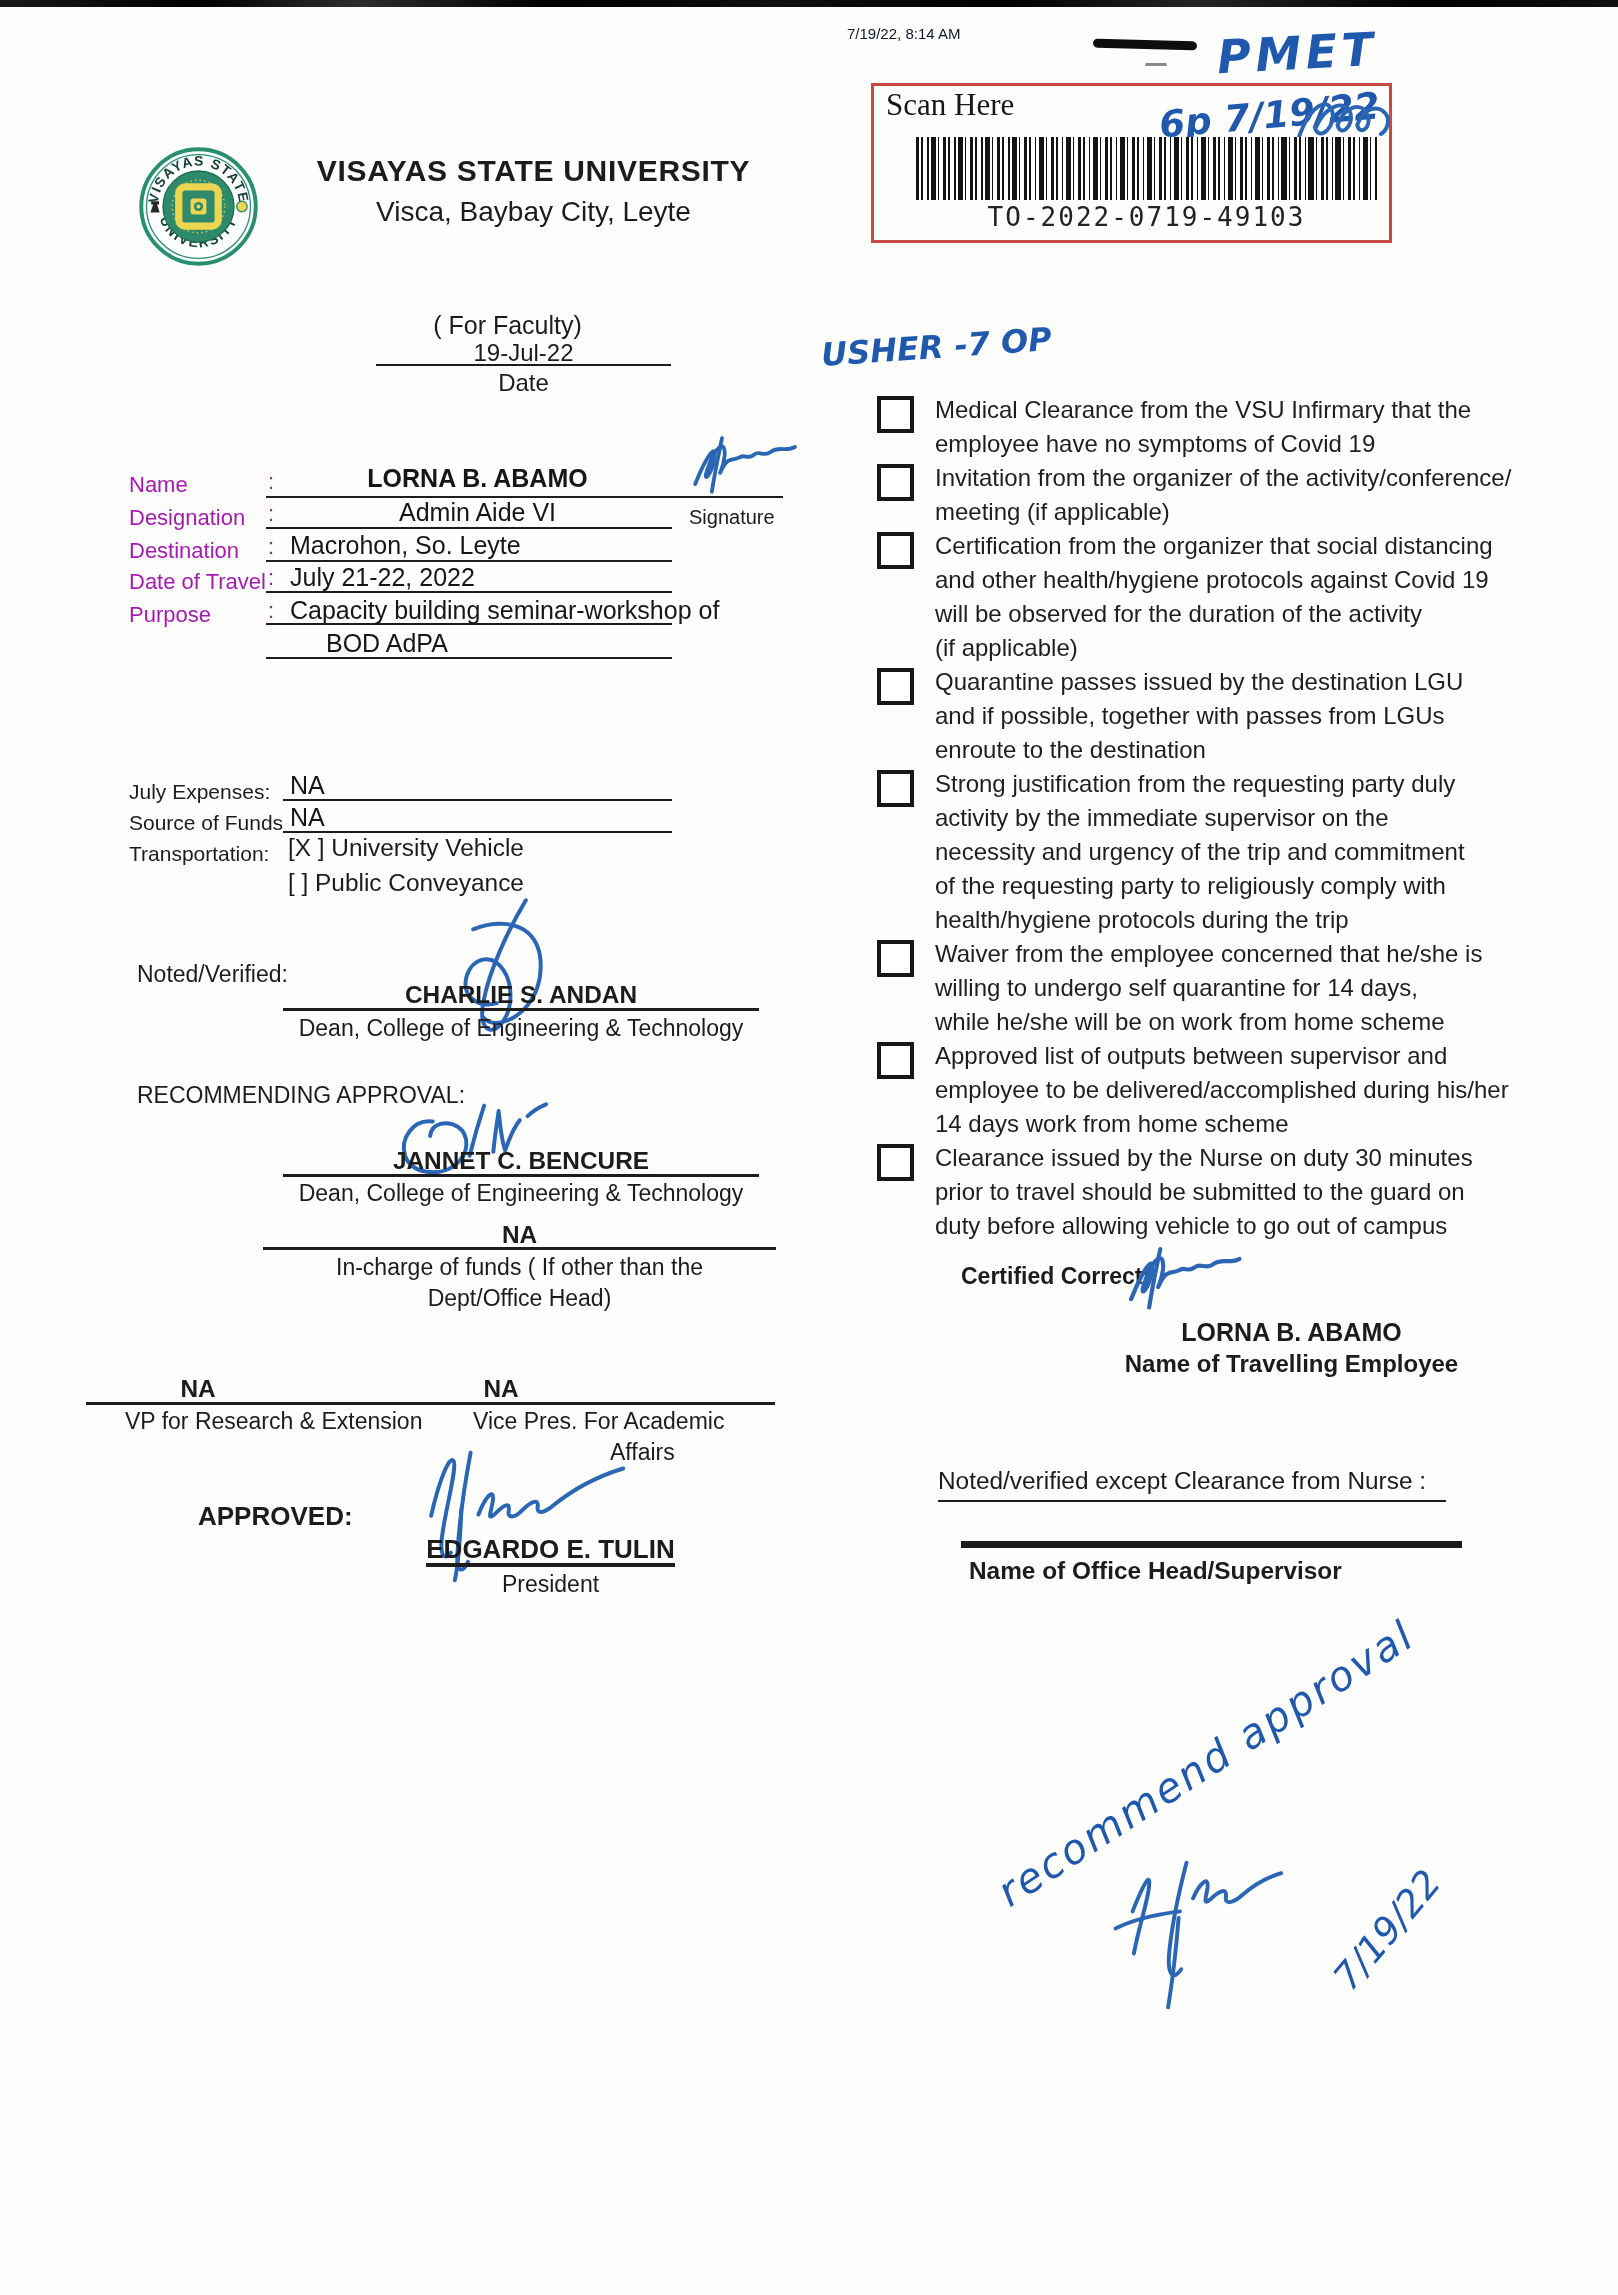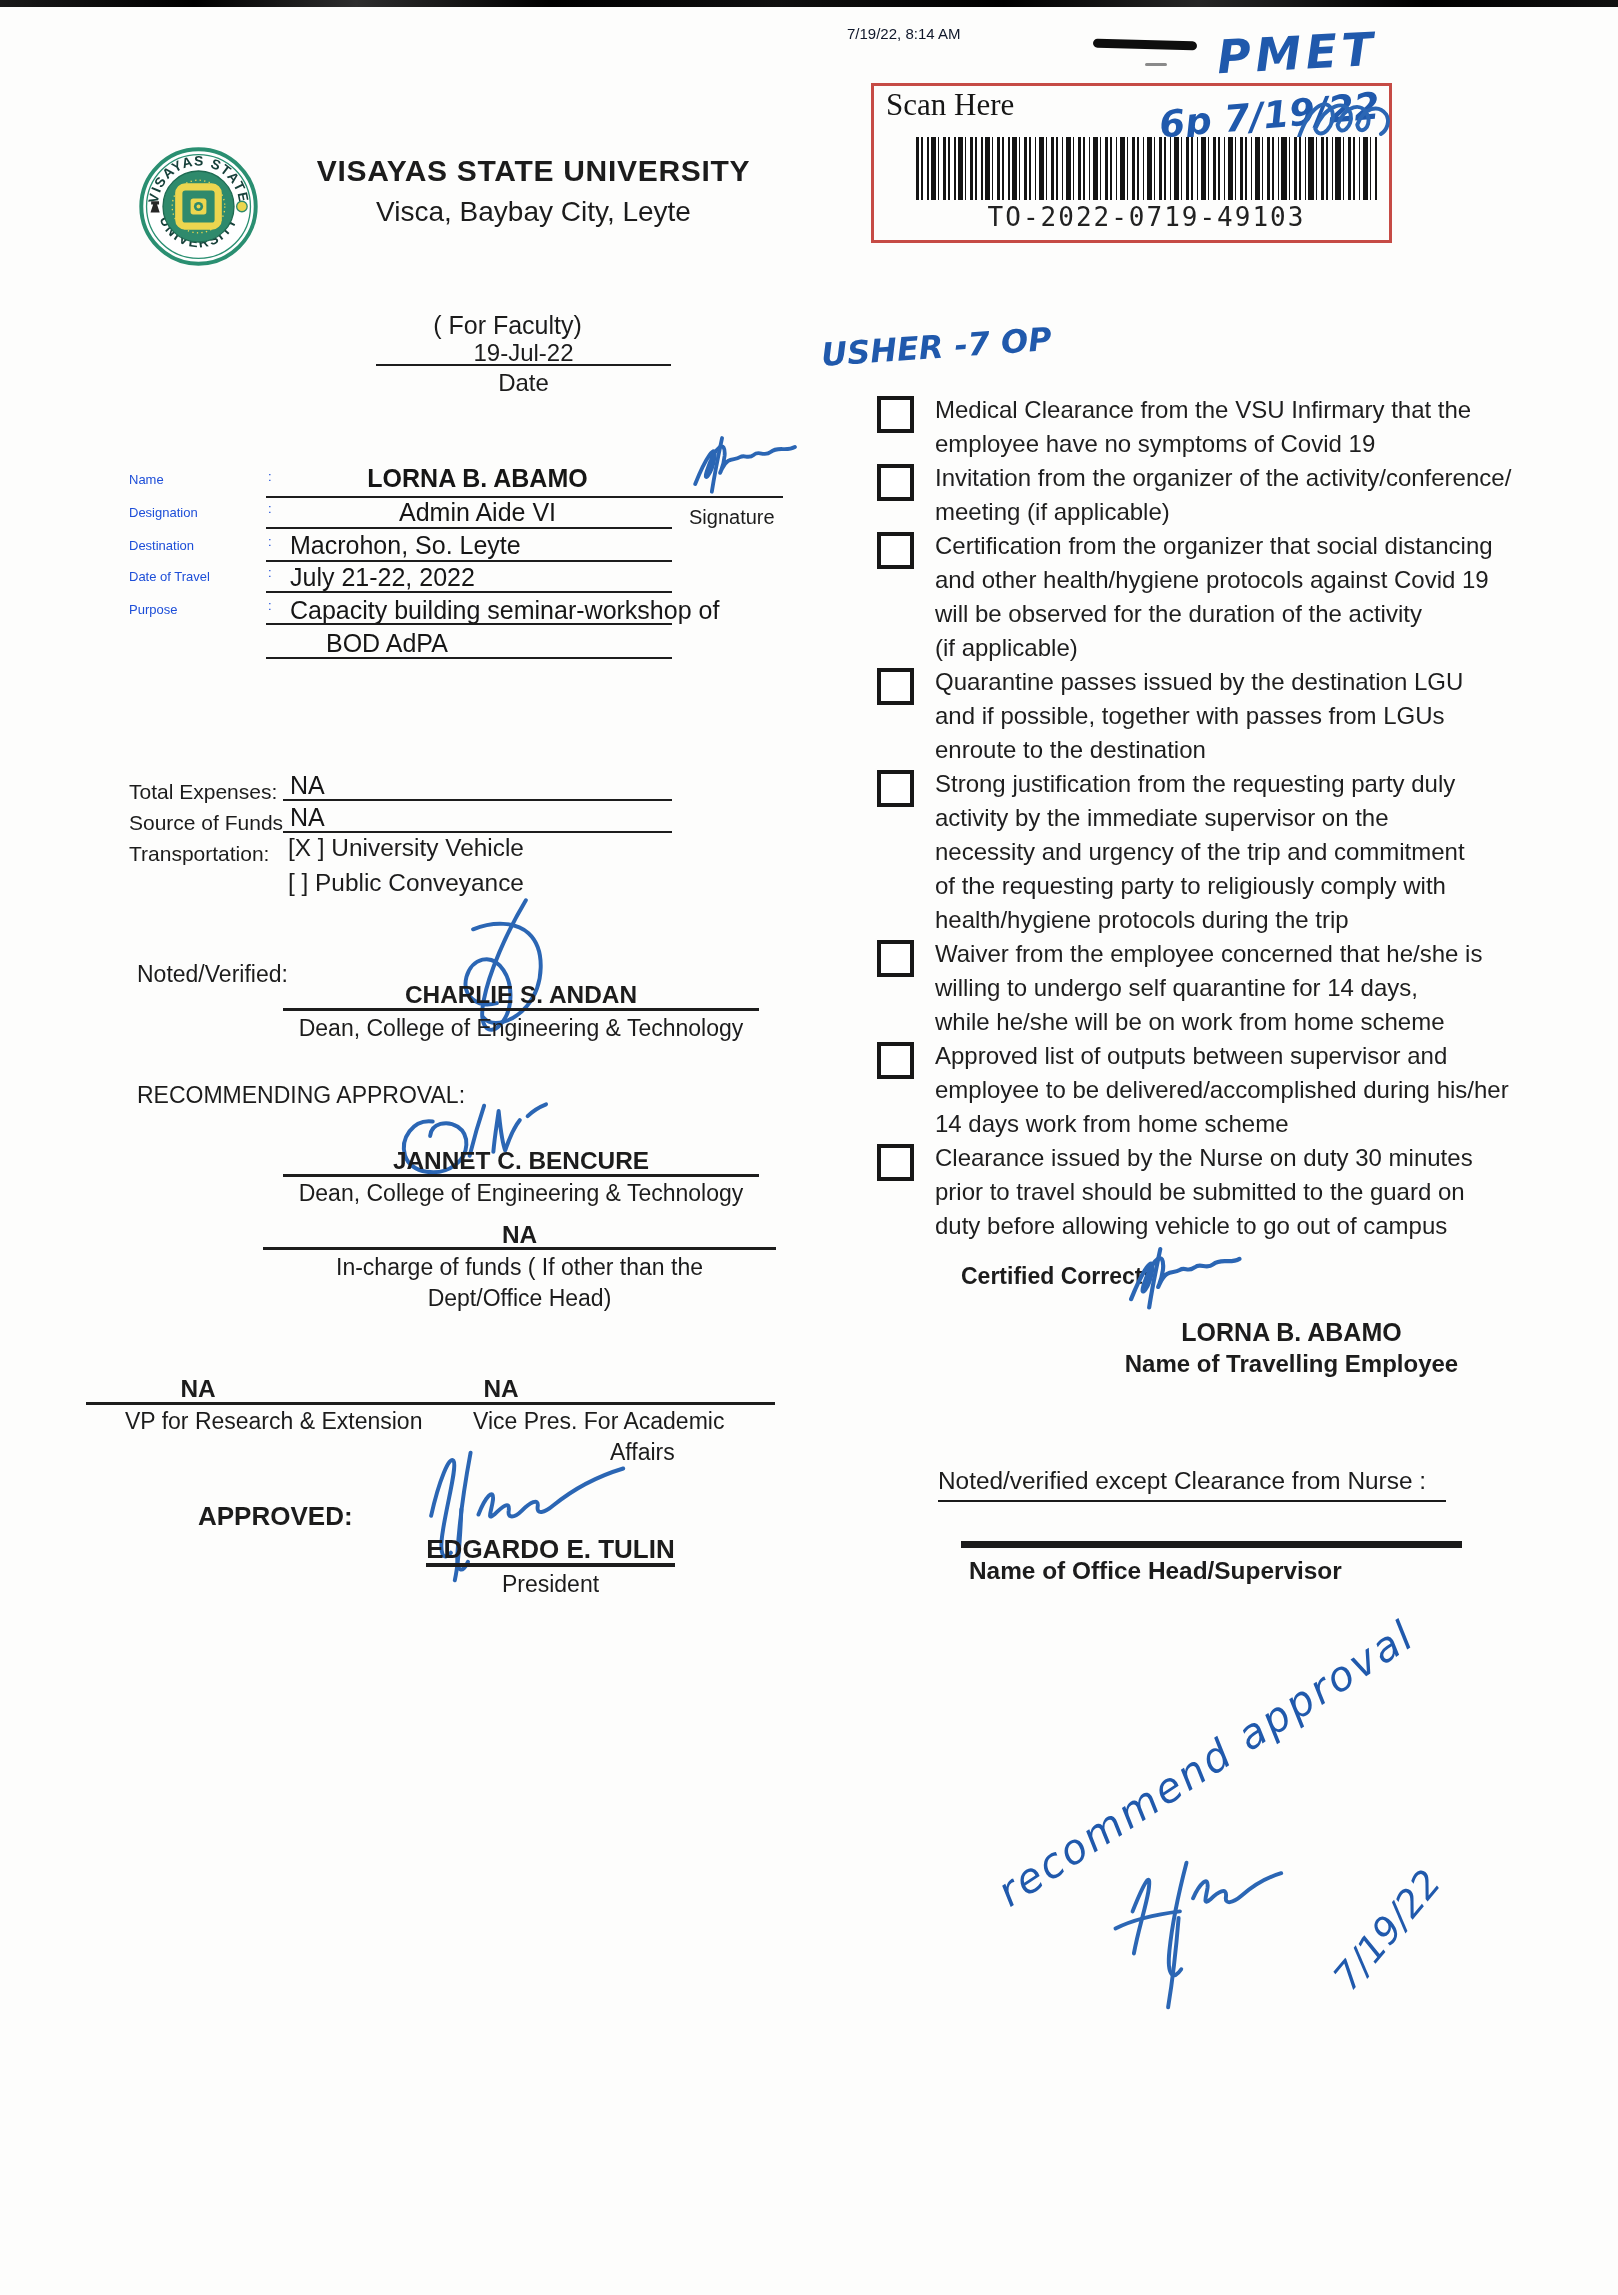--- a/index.html
+++ b/index.html
@@ -17,21 +17,21 @@
   .smudge{left:1093px;top:40px;width:104px;height:8.6px;background:#0e0e0e;border-radius:4.6px;transform:rotate(1.6deg);}
   .smudge2{left:1145px;top:63px;width:22.4px;height:3.3px;background:#8a8a8a;border-radius:2px;}
   .redbox{left:871px;top:83px;width:515px;height:154px;border:3.3px solid #c64b45;}
   .barcode{left:916px;top:137px;width:461px;height:63px;
      background:repeating-linear-gradient(90deg,#141414 0 3.3px,#fff 3.3px 5.3px,#141414 5.3px 7.2px,#fff 7.2px 11.2px,#141414 11.2px 12.5px,#fff 12.5px 14.5px,#141414 14.5px 20px,#fff 20px 22px,#141414 22px 23px,#fff 23px 27px);}
   .bartext{left:916px;top:202px;width:461px;text-align:center;font-family:"DejaVu Sans Mono",monospace;
      font-size:26px;letter-spacing:2px;color:#222;}
   .ck-wrap{left:877px;top:393px;width:666px;}
   .ck-item{position:relative;padding-left:58px;font-size:24px;line-height:34px;color:#1e1e1e;}
   .ckbox{position:absolute;left:0;top:2.6px;width:29px;height:29px;border:4.6px solid #171717;background:#fff;}
-  .flabel{font-size:13px;color:#1d4ed8;}
+  .flabel{font-size:22px;color:#a21caf;}
   .fval{font-size:25px;color:#161616;}
   .thickbar{position:absolute;background:#1b1b1b;}
 </style>
 </head>
 <body>
 
 <div class="page">
 
   <div class="abs scan-edge"></div>
   <div class="abs smudge"></div>
@@ -105,21 +105,21 @@
   <div class="abs fval" style="left:290px;top:563px;">July 21-22, 2022</div>
   <div class="ul" style="left:266px;top:591px;width:406px;"></div>
 
   <div class="abs flabel" style="left:129px;top:602px;">Purpose</div>
   <div class="abs flabel" style="left:268px;top:598px;">:</div>
   <div class="abs fval" style="left:290px;top:596px;">Capacity building seminar-workshop of</div>
   <div class="ul" style="left:266px;top:623px;width:406px;"></div>
   <div class="abs fval" style="left:290px;top:629px;margin-left:36px;">BOD AdPA</div>
   <div class="ul" style="left:266px;top:657px;width:406px;"></div>
 
-  <div class="abs" style="left:129px;top:780px;font-size:21px;">Total Expenses:</div>
+  <div class="abs" style="left:129px;top:780px;font-size:21px;">July Expenses:</div>
   <div class="abs fval" style="left:290px;top:771px;">NA</div>
   <div class="ul" style="left:283px;top:799px;width:389px;"></div>
 
   <div class="abs" style="left:129px;top:811px;font-size:21px;">Source of Funds</div>
   <div class="abs fval" style="left:290px;top:803px;">NA</div>
   <div class="ul" style="left:283px;top:831px;width:389px;"></div>
 
   <div class="abs" style="left:129px;top:842px;font-size:21px;">Transportation:</div>
   <div class="abs" style="left:288px;top:834px;font-size:24.4px;">[X ] University Vehicle</div>
   <div class="abs" style="left:288px;top:869px;font-size:24.4px;">[ ] Public Conveyance</div>

